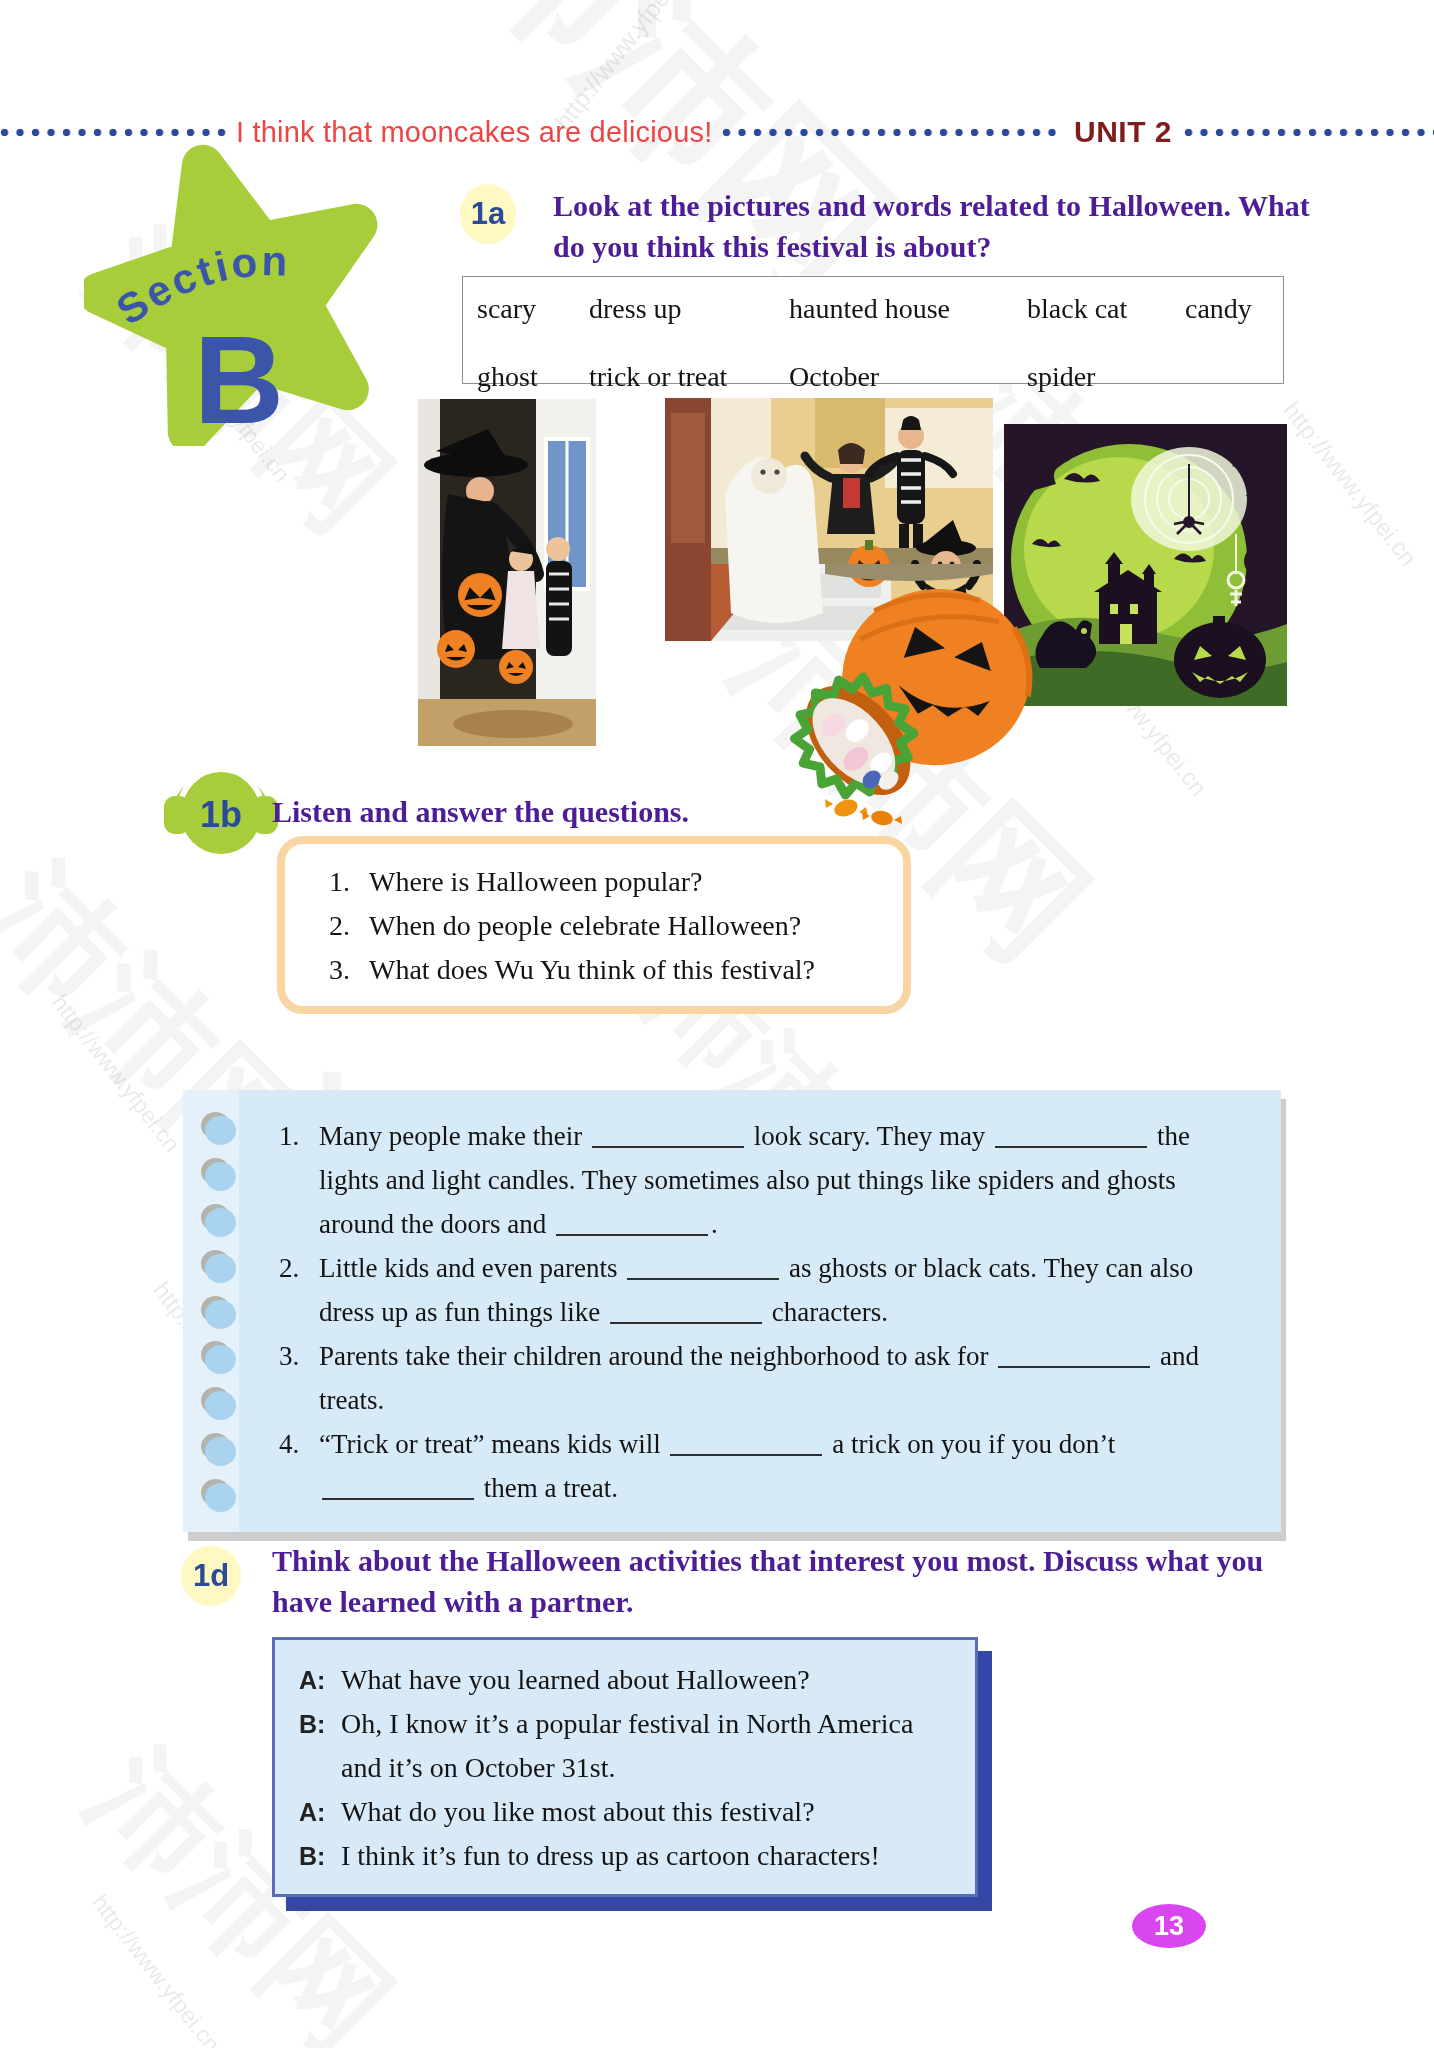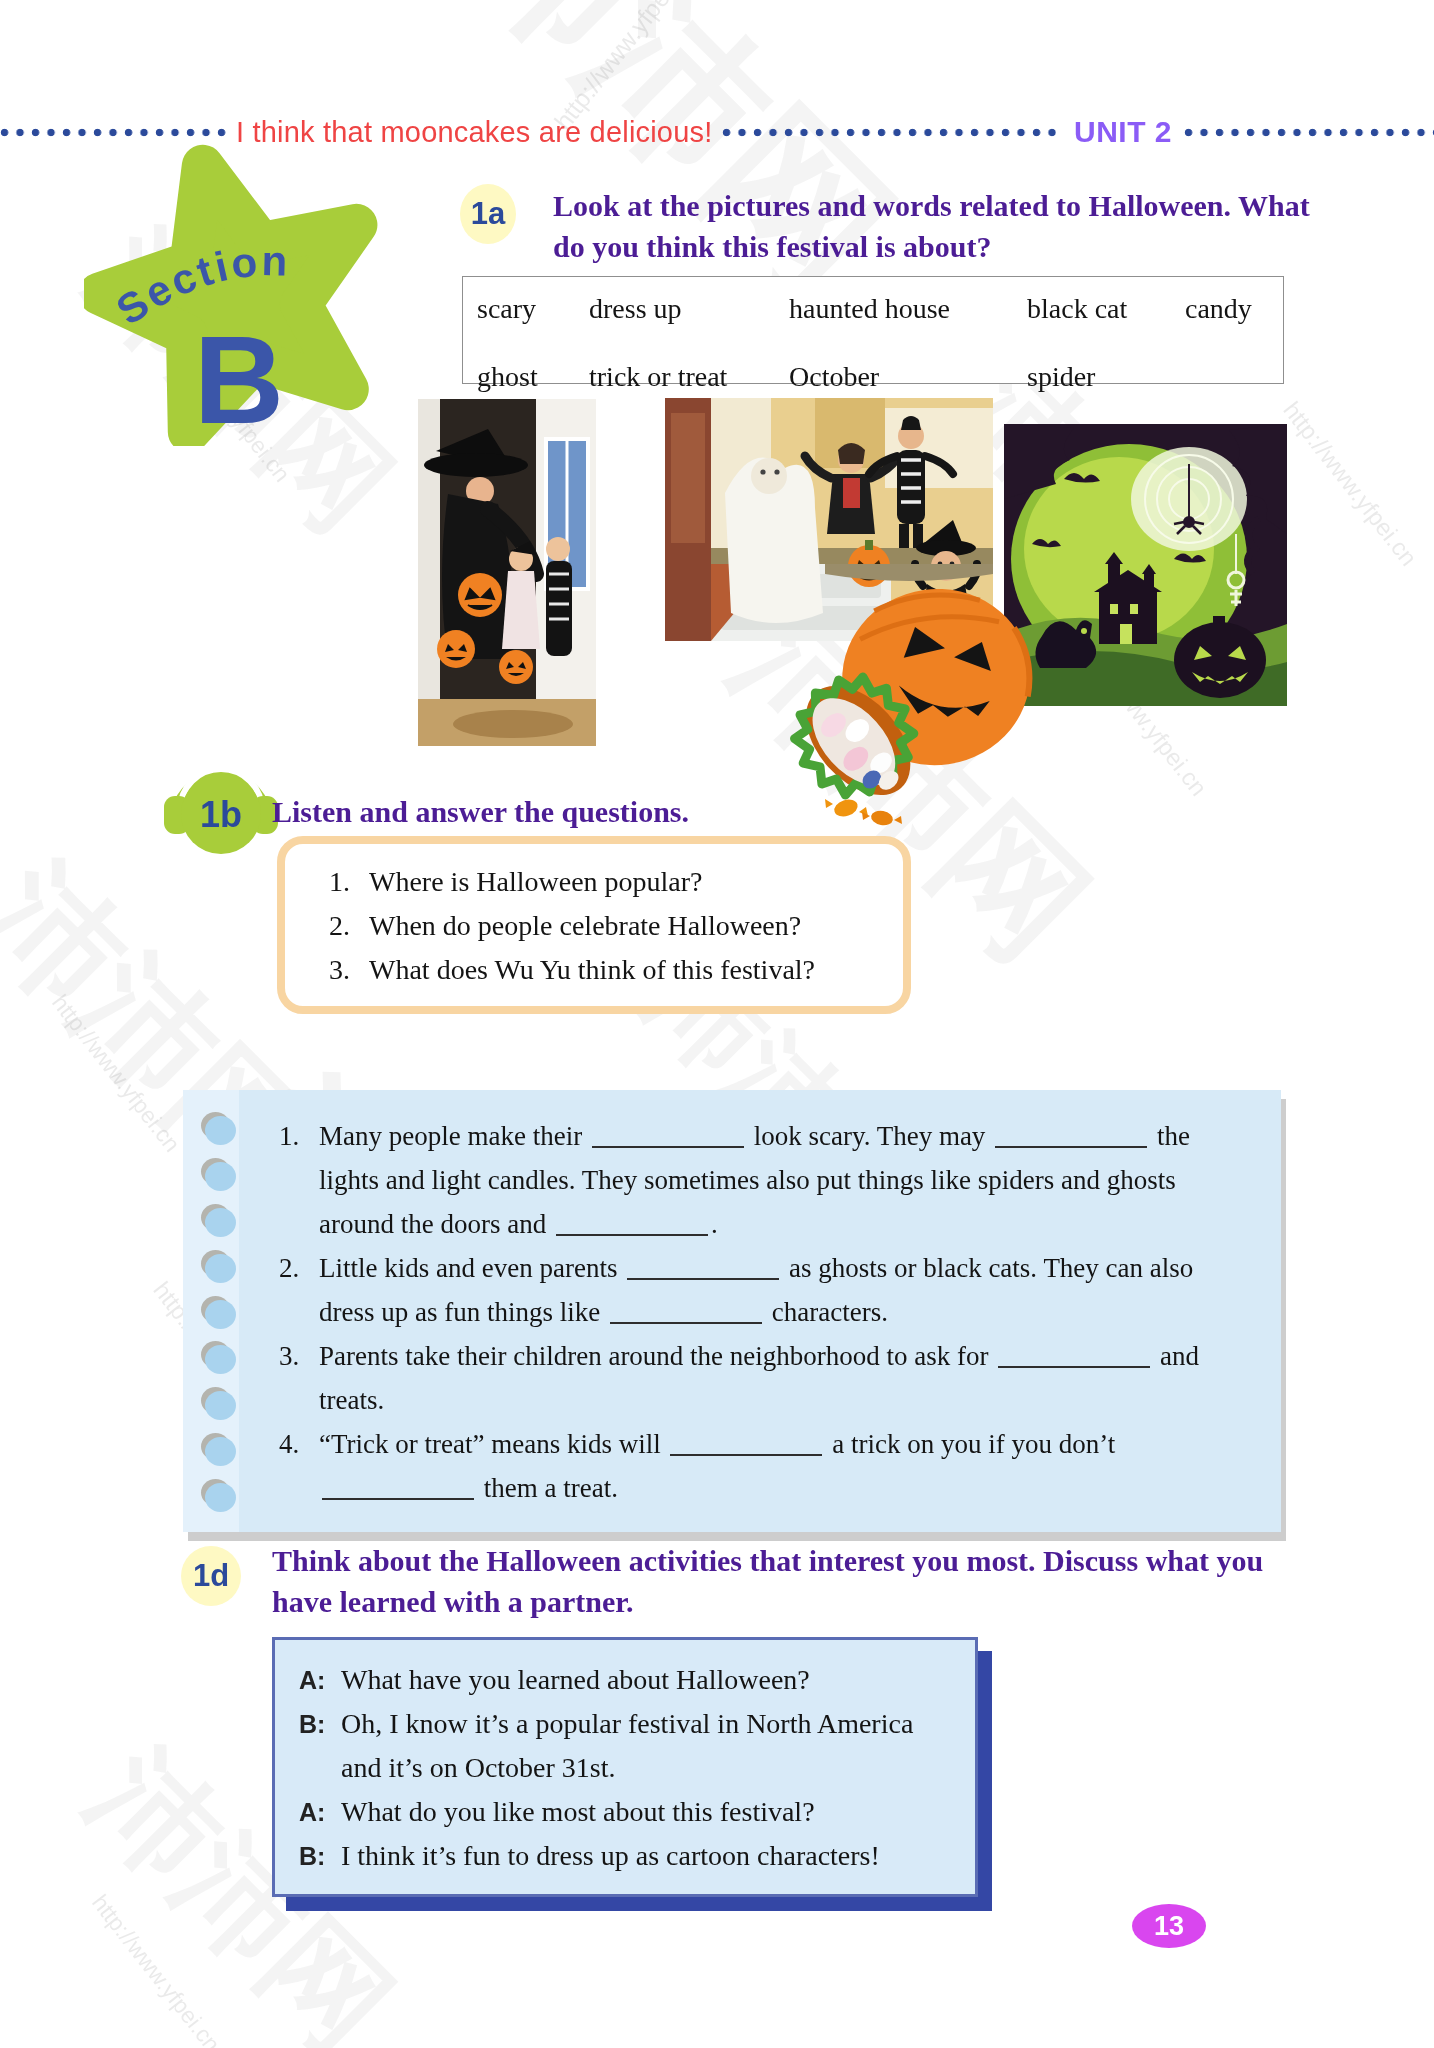--- a/index.html
+++ b/index.html
@@ -17,21 +17,21 @@
   .header{position:absolute;left:0;top:112px;width:1434px;height:40px;
       display:flex;align-items:center;}
   .dotline{height:9px;background-image:radial-gradient(circle at 4.5px 4.5px,#2b4a9b 3.4px,transparent 4.1px);
       background-size:15.5px 9px;background-repeat:repeat-x;}
   .d1{width:232px;}
   .d2{flex:1;margin:0 6px;}
   .d3{width:250px;}
   .hdr-title{font-family:"Liberation Sans",sans-serif;font-size:29px;font-weight:500;
       color:#ef4444;padding:0 4px;letter-spacing:.2px;}
   .hdr-unit{font-family:"Liberation Sans",sans-serif;font-size:30px;font-weight:bold;
-      color:#8b5cf6;padding:0 12px;letter-spacing:.5px;}
+      color:#7f1d1d;padding:0 12px;letter-spacing:.5px;}
   
   .star-wrap{position:absolute;left:84px;top:136px;width:310px;height:310px;}
   
   .badge-ellipse{position:absolute;display:flex;align-items:center;justify-content:center;
       background:#fef9c3;color:#2b4a9b;font-family:"Liberation Sans",sans-serif;
       font-weight:bold;}
   .b1a{left:460px;top:184px;width:56px;height:60px;border-radius:50%;font-size:31px;}
   .b1d{left:181px;top:1546px;width:60px;height:60px;border-radius:50%;font-size:31px;}
   .audio-badge{position:absolute;width:122px;height:100px;}
   .ab-1b{left:160px;top:756px;}

